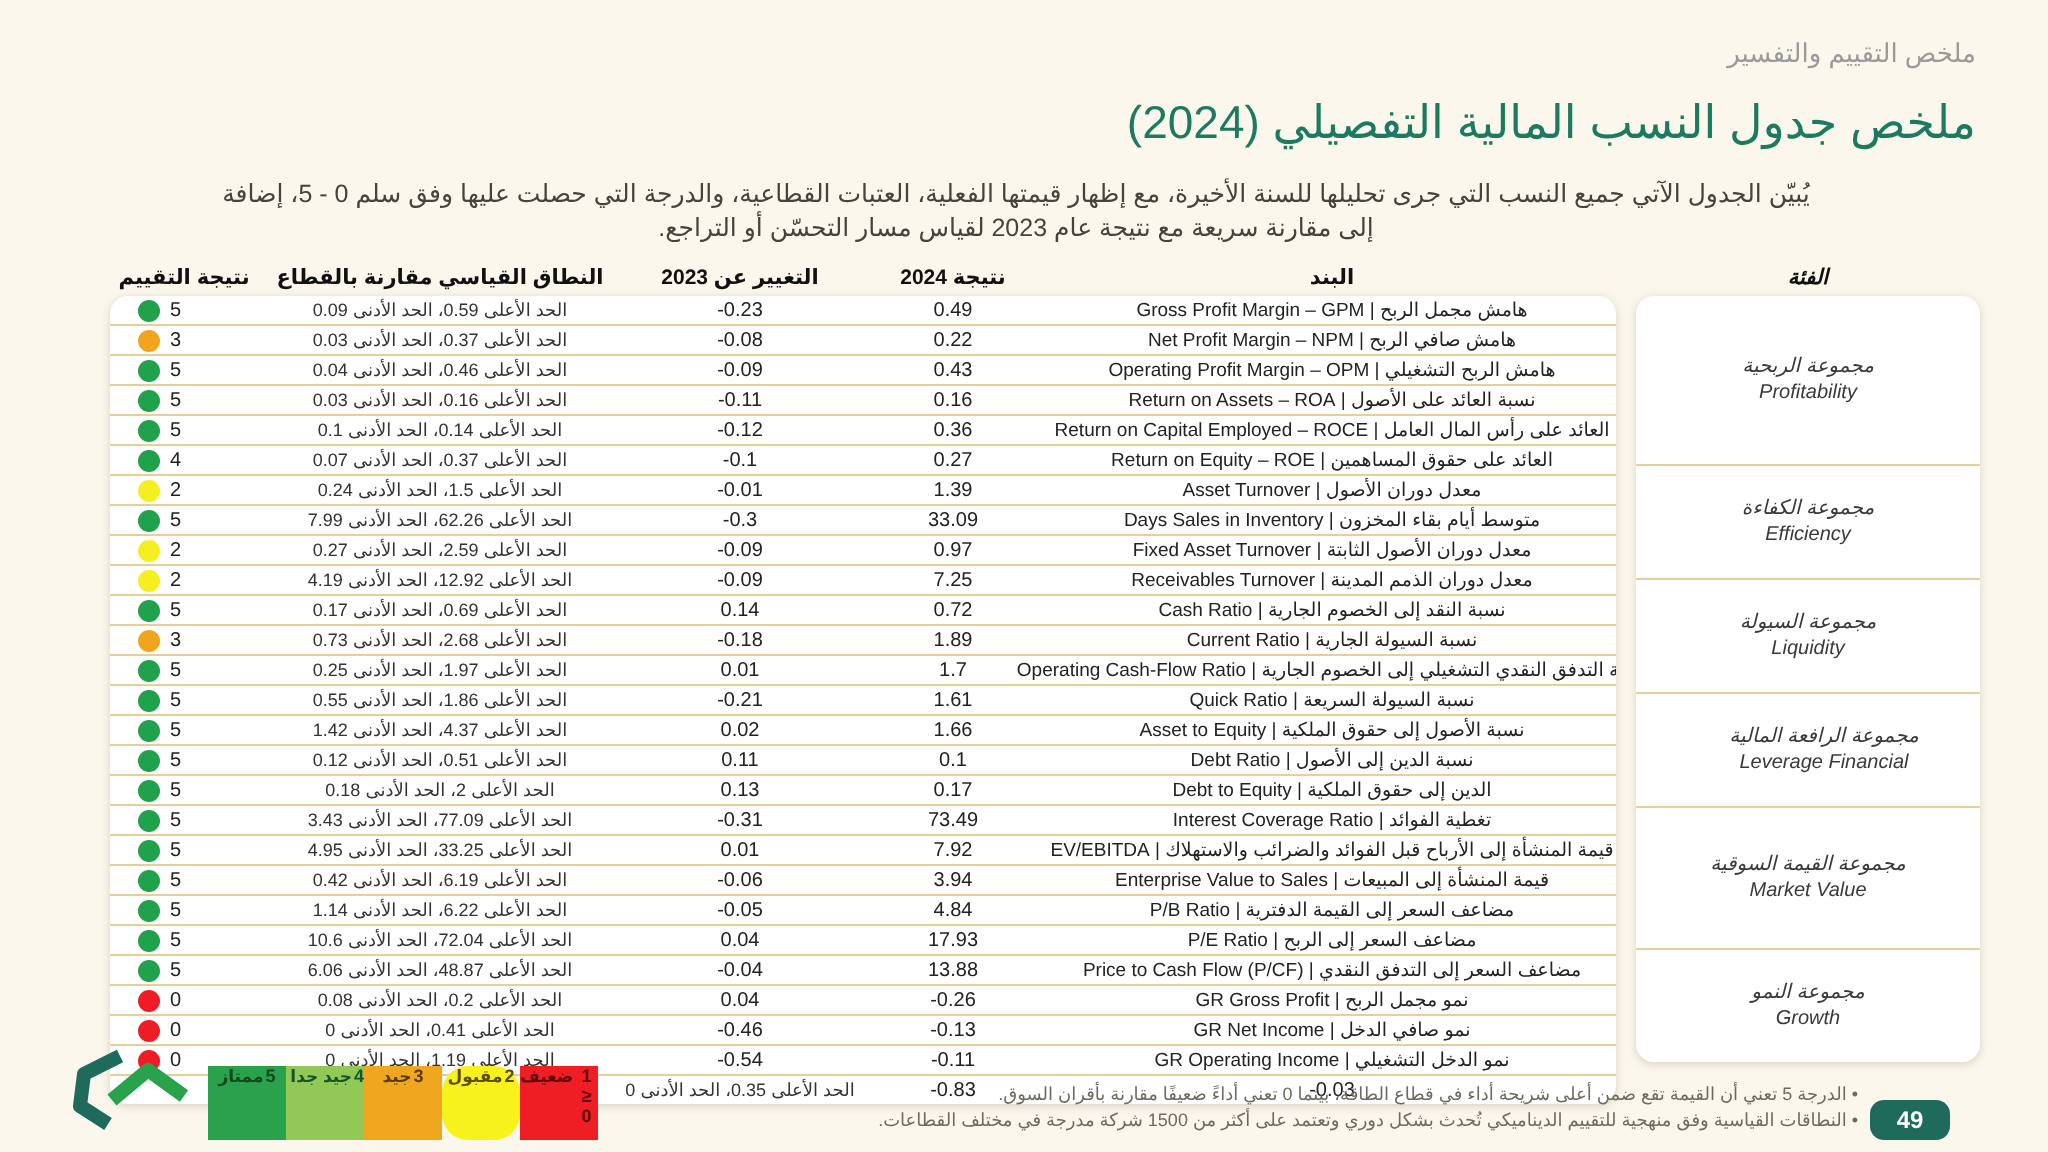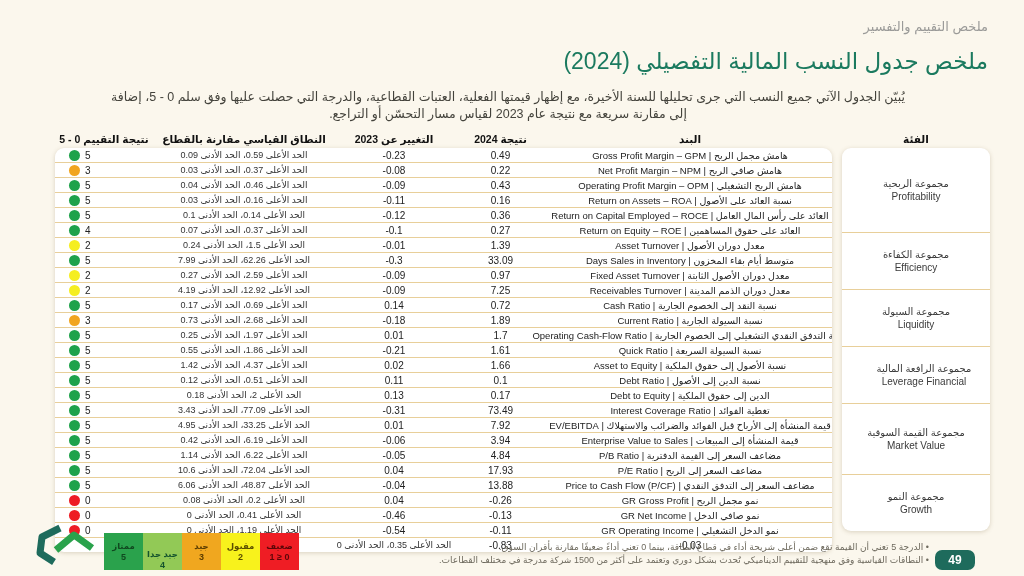--- a/index.html
+++ b/index.html
@@ -8,39 +8,39 @@
     background:#FBF7ED;
     font-family:"Liberation Sans","DejaVu Sans",sans-serif;
     color:#333;
   }
   .abs{position:absolute;}
   .top-label{top:19px;right:36px;font-size:13px;color:#9a9a98;}
   .main-title{top:48px;right:36px;font-size:23px;font-weight:normal;color:#1B7A5F;}
   .subtitle{top:89px;left:28px;right:36px;text-align:center;font-size:12.5px;line-height:17px;color:#44433c;}
   
   .table-wrap{top:131px;right:34px;left:55px;display:flex;gap:10px;}
-  .cat-stack{width:148px;display:flex;flex-direction:column;}
+  .cat-stack{width:172px;display:flex;flex-direction:column;font-style:italic;}
   .main-stack{flex:1;display:flex;flex-direction:column;}
   .hdr{height:17px;line-height:17px;font-weight:bold;font-size:10.5px;color:#111;text-align:center;}
   .main-hdr{display:grid;grid-template-columns:284px 95px 118px 182px 1fr;}
   .panel{background:#fff;border-radius:9px;box-shadow:0 1px 4px rgba(120,100,60,.25);overflow:hidden;}
   .trow{display:grid;grid-template-columns:284px 95px 118px 182px 1fr;height:14px;border-top:1px solid #E8CF9A;}
   .trow:first-child{border-top:none;}
   .cell{display:flex;align-items:center;justify-content:center;font-size:10px;color:#222;}
   .cell.item{font-size:9.5px;white-space:nowrap;}
   .cell.num{direction:ltr;}
   .cell.range{font-size:9px;color:#333;}
   .cell.score{direction:ltr;justify-content:flex-start;padding-left:14px;gap:5px;}
   .dot{width:11px;height:11px;border-radius:50%;flex:0 0 auto;}
   .cat-cell{display:flex;flex-direction:column;align-items:center;justify-content:center;
     font-size:10px;line-height:13px;color:#3a3a3a;text-align:center;border-top:1px solid #E8CF9A;}
   .cat-cell:first-child{border-top:none;}
   
   .legend{left:104px;bottom:6px;display:flex;}
-  .legend-cell{width:39px;height:37px;text-align:center;display:flex;flex-direction:column;justify-content:center;gap:1px;}
+  .legend-cell{width:39px;height:37px;text-align:center;display:flex;flex-direction:row;justify-content:center;gap:1px;}
   .legend-cell .ll{font-size:8.5px;font-weight:bold;}
   .legend-cell .lv{font-size:9px;font-weight:bold;direction:ltr;}
   .footnotes{right:95px;bottom:9px;text-align:right;direction:rtl;font-size:9px;line-height:13px;color:#6E6A5E;}
   .page-box{right:49px;bottom:6px;width:40px;height:20px;background:#1E6B5C;border-radius:7px;
     color:#fff;font-size:12px;font-weight:bold;display:flex;align-items:center;justify-content:center;}
   .logo{left:26px;bottom:2px;width:94px;height:54px;}
   .logo .oa-text{font-weight:bold;fill:#223042;font-size:20px;font-family:"Liberation Sans",sans-serif;}
 </style>
 </head>
 <body>
@@ -376,21 +376,21 @@
       <div class="lv" dir="ltr">5</div>
     </div>
     <div class="legend-cell" style="background: rgb(146, 201, 86); color: #14532d; justify-content: flex-end;">
       <div class="ll">جيد جدا</div>
       <div class="lv" dir="ltr">4</div>
     </div>
     <div class="legend-cell" style="background: rgb(240, 167, 31); color: rgb(90, 60, 0);">
       <div class="ll">جيد</div>
       <div class="lv" dir="ltr">3</div>
     </div>
-    <div class="legend-cell" style="background: rgb(248, 242, 28); color: rgb(90, 78, 0);">
+    <div class="legend-cell" style="background: rgb(248, 242, 28); color: rgb(90, 78, 0); border-radius: 13px;">
       <div class="ll">مقبول</div>
       <div class="lv" dir="ltr">2</div>
     </div>
     <div class="legend-cell" style="background: rgb(239, 29, 36); color: rgb(93, 6, 8);">
       <div class="ll">ضعيف</div>
       <div class="lv" dir="ltr">1 ≥ 0</div>
     </div>
   </div>
 
 <div class="abs footnotes">

